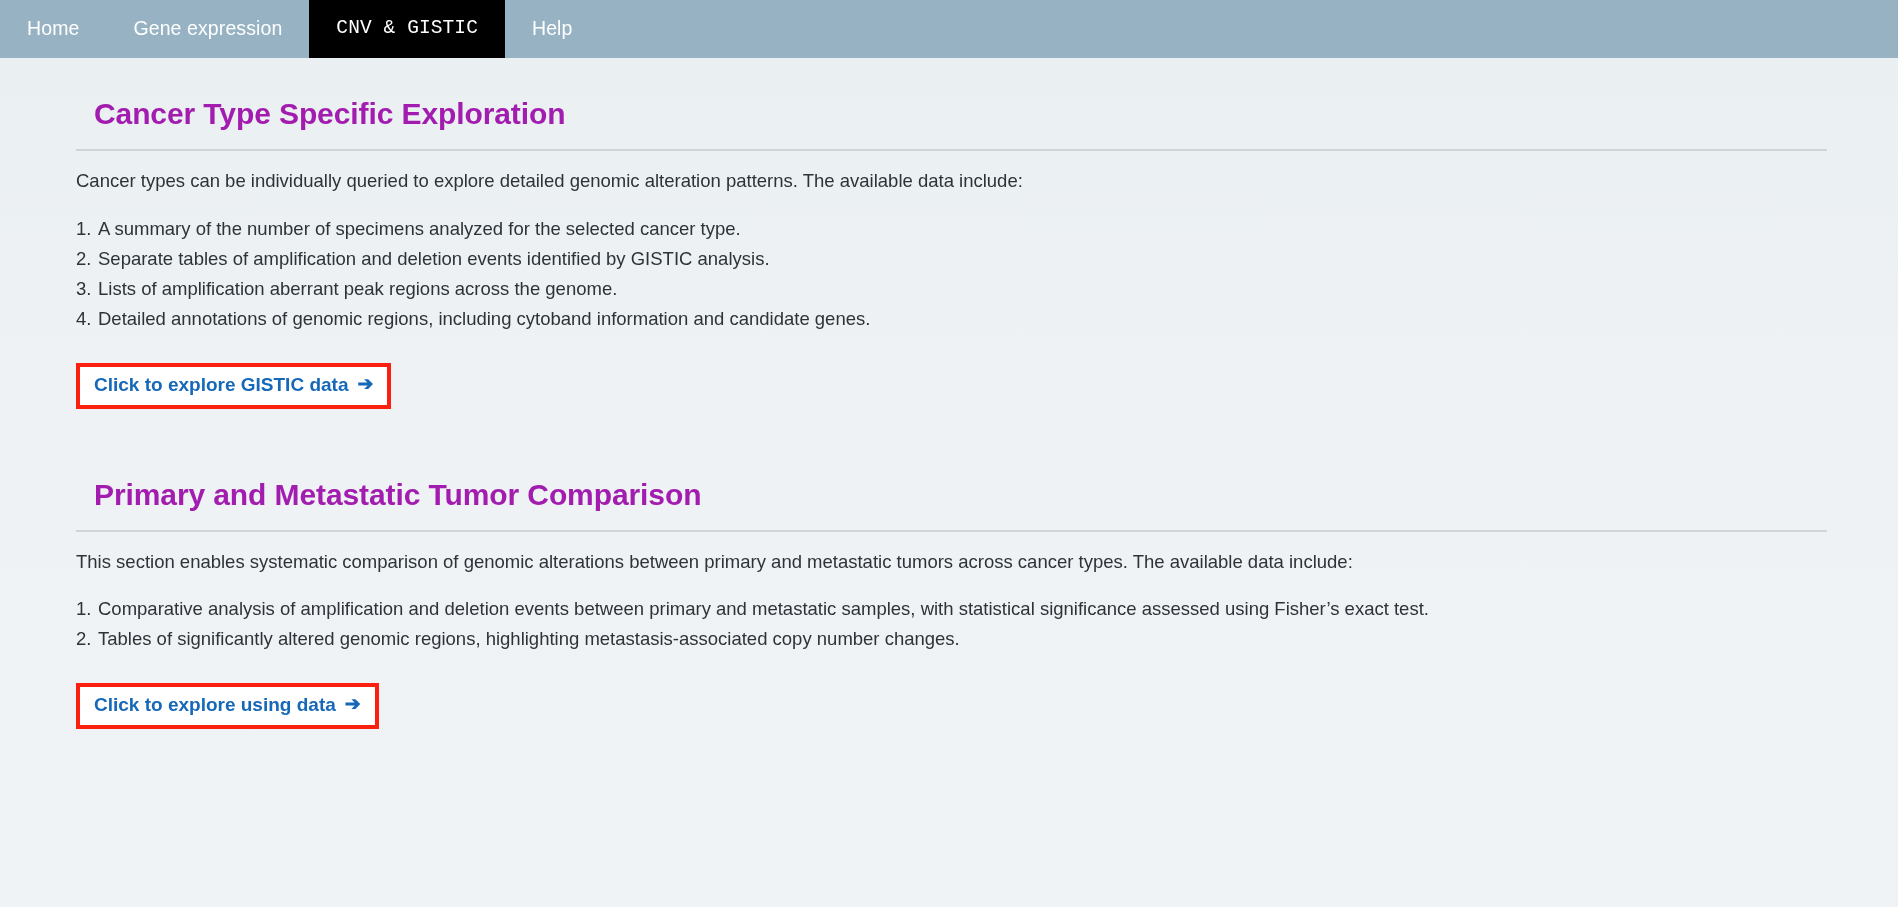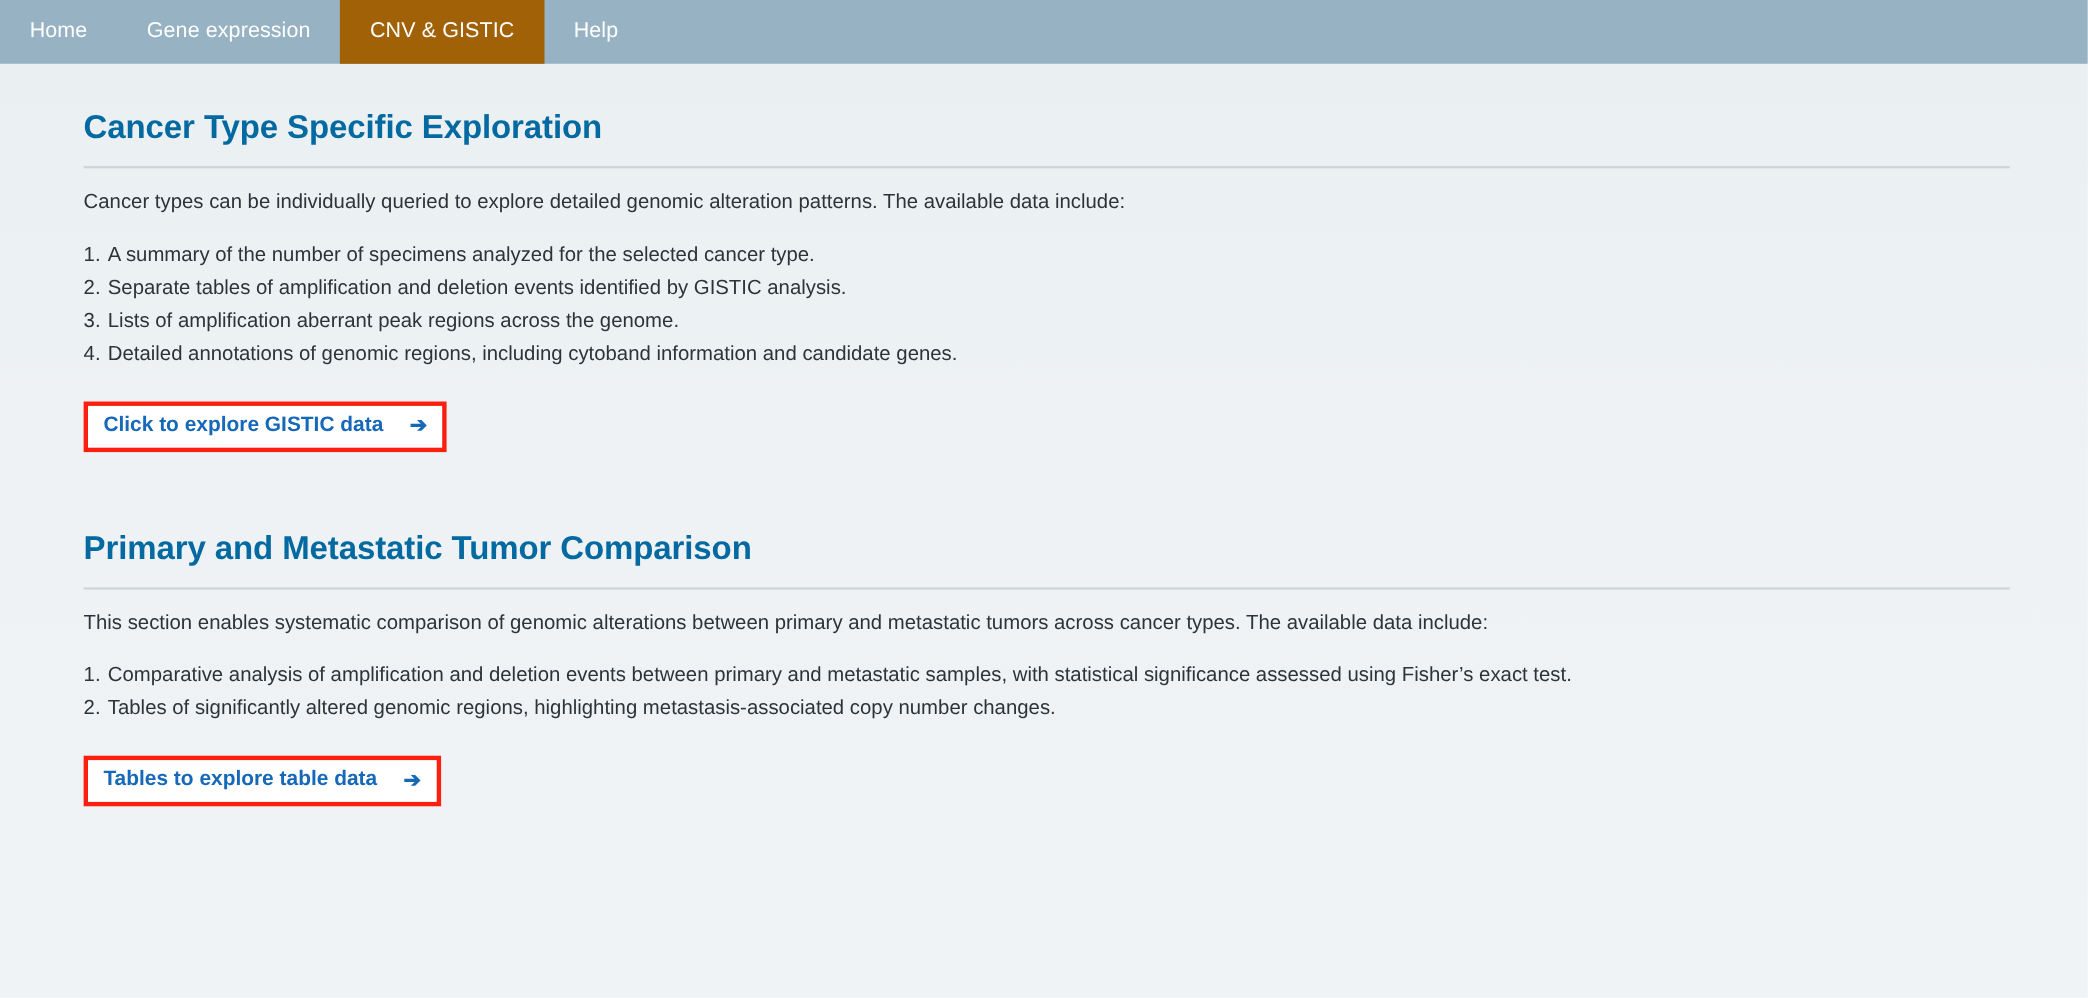--- a/index.html
+++ b/index.html
@@ -33,37 +33,38 @@
     padding: 0 27px;
     color: #ffffff;
     font-size: 19.5px;
     line-height: 1;
     letter-spacing: 0.1px;
     cursor: pointer;
     user-select: none;
     white-space: nowrap;
   }
   .nav-item.active {
-    background: #a16207;
+    background: #000000;
+    font-family: Liberation Mono, monospace;
   }
 
   
   .content {
     padding: 0 0 0 76px;
     box-sizing: border-box;
   }
   .section {
     max-width: 1751px;
   }
   .section-title {
     font-size: 30px;
     font-weight: bold;
-    color: #0369a1;
-    margin: 0;
-    padding-top: 41px;
+    color: #a21caf;
+    margin: 18px;
+    padding-top: 21px;
     letter-spacing: -0.1px;
   }
   .divider {
     height: 0;
     border: 0;
     border-top: 2px solid #cfd4d8;
     margin: 18px 0 0 0;
     width: 1751px;
   }
   .lead {
@@ -89,22 +90,22 @@
     left: 0;
     top: 0;
   }
 
   
   .cta-wrap {
     margin-top: 29px;
   }
   .cta {
     display: inline-flex;
-    align-items: flex-end;
-    gap: 24px;
+    align-items: flex-start;
+    gap: 9px;
     border: 4px solid #fb1f10;
     background: #ffffff;
     padding: 8px 14px 9px 14px;
     text-decoration: none;
     color: #1668b8;
     font-size: 19px;
     font-weight: bold;
     line-height: 1.1;
     cursor: pointer;
     white-space: nowrap;
@@ -179,19 +180,19 @@
         <span class="num">1.</span>
         <span>Comparative analysis of amplification and deletion events between primary and metastatic samples, with statistical significance assessed using Fisher’s exact test.</span>
       </li>
       <li>
         <span class="num">2.</span>
         <span>Tables of significantly altered genomic regions, highlighting metastasis-associated copy number changes.</span>
       </li>
     </ol>
     <div class="cta-wrap">
       <a class="cta" href="#">
-        <span>Tables to explore table data</span>
+        <span>Click to explore using data</span>
         <span class="arrow">➔</span>
       </a>
     </div>
   </section>
 
 </main>
 
 </body></html>

